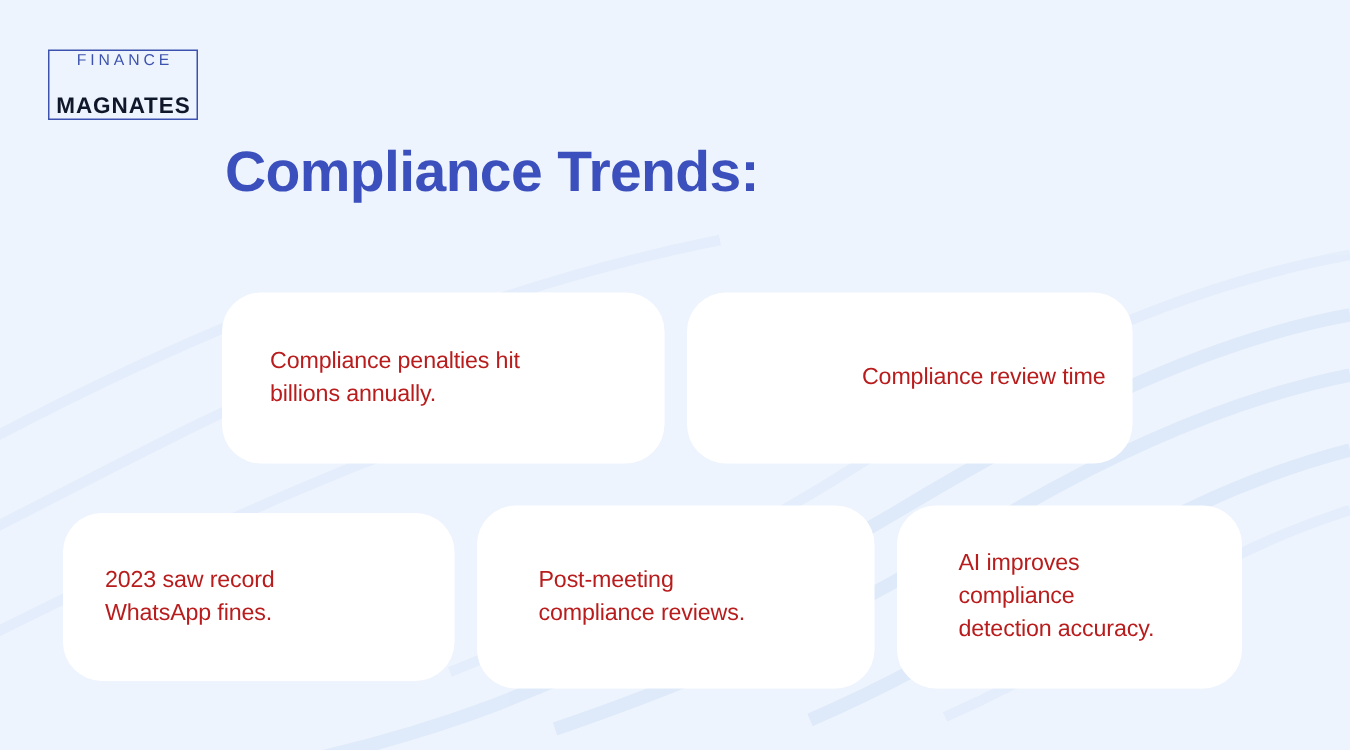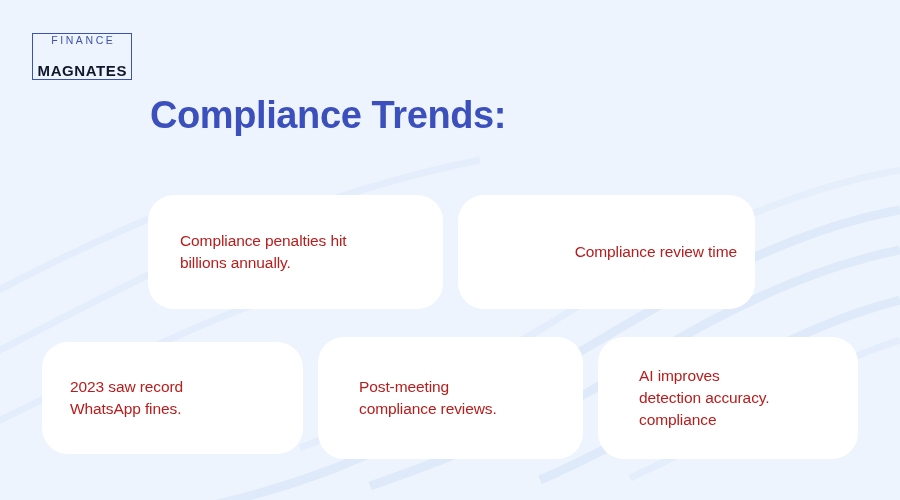--- a/index.html
+++ b/index.html
@@ -120,21 +120,21 @@
     width: 261px; height: 112px;
     padding-left: 28px; padding-right: 16px;
   }
   #card-postmeeting {
     left: 318px; top: 337px;
     width: 265px; height: 122px;
     padding-left: 41px; padding-right: 14px;
   }
   #card-ai {
     left: 598px; top: 337px;
-    width: 260px; height: 122px;
+    width: 230px; height: 122px;
     padding-left: 41px; 
   }
 </style>
 </head>
 <body>
 
 <div id="slide">
 
   <svg id="bg-decor" viewBox="0 0 900 500" preserveAspectRatio="none" aria-hidden="true">
     <g fill="none" stroke="#dce9f9" stroke-width="9" opacity="0.85">
@@ -183,18 +183,18 @@
   <div class="card" id="card-postmeeting">
     <div class="card-text">
       <span class="cline">Post-meeting</span>
       <span class="cline">compliance reviews.</span>
     </div>
   </div>
 
   <div class="card" id="card-ai">
     <div class="card-text">
       <span class="cline">AI improves</span>
+      <span class="cline">compliance</span>
       <span class="cline">detection accuracy.</span>
-      <span class="cline">compliance</span>
     </div>
   </div>
 
 </div>
 
 </body></html>

